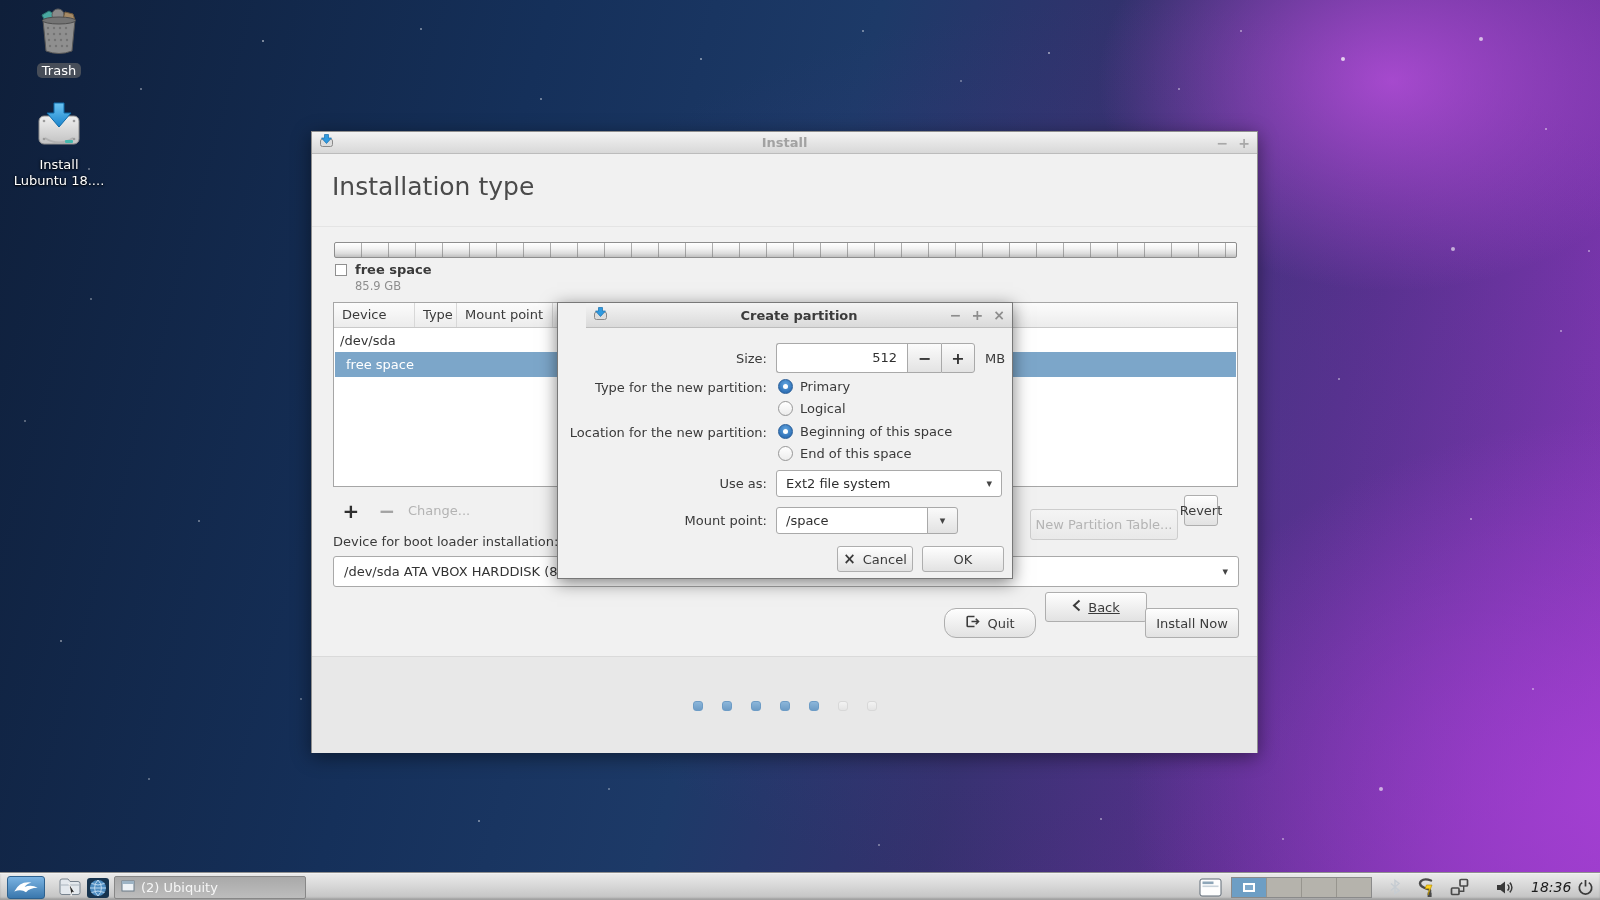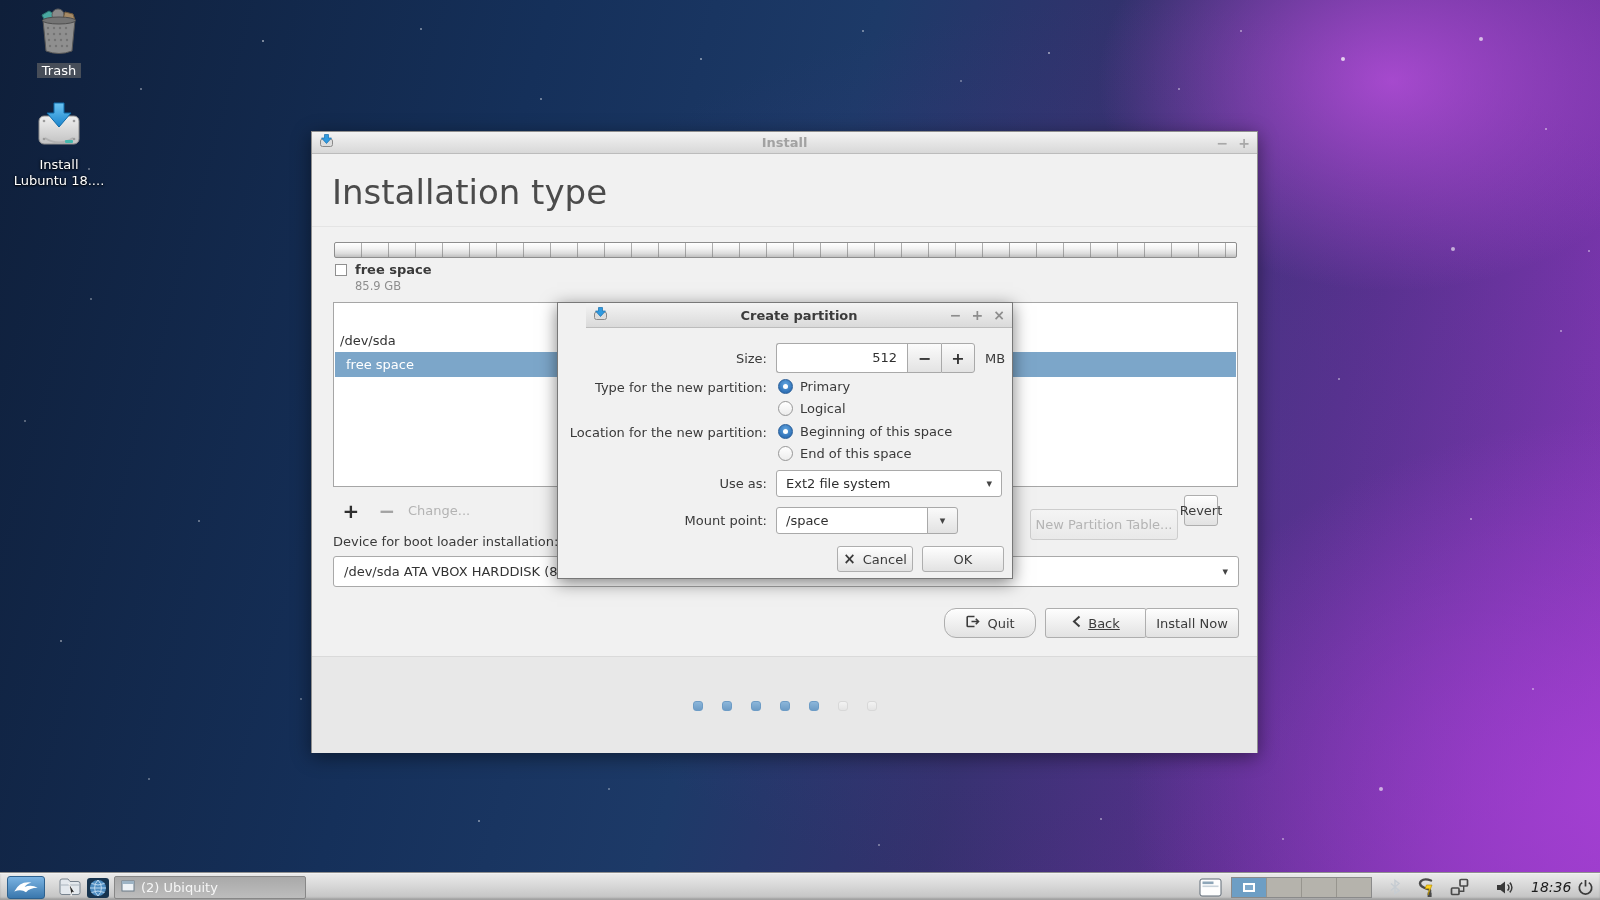--- a/index.html
+++ b/index.html
@@ -18,36 +18,36 @@
     1342px 58px 0 1px rgba(255,255,255,.75),1480px 38px 0 1px rgba(255,255,255,.65),1545px 128px 0 rgba(255,255,255,.55),
     1560px 330px 0 rgba(255,255,255,.5),1470px 518px 0 rgba(255,255,255,.55),1532px 688px 0 rgba(255,255,255,.5),
     1380px 788px 0 1px rgba(255,255,255,.6),1282px 838px 0 rgba(255,255,255,.5),88px 168px 0 rgba(255,255,255,.4),
     300px 698px 0 rgba(255,255,255,.4),540px 98px 0 rgba(255,255,255,.5),1100px 818px 0 rgba(255,255,255,.5),
     24px 420px 0 rgba(255,255,255,.4),1588px 250px 0 rgba(255,255,255,.5),878px 844px 0 rgba(255,255,255,.45),
     608px 788px 0 rgba(255,255,255,.4),1452px 248px 0 1px rgba(255,255,255,.6),1338px 378px 0 rgba(255,255,255,.5),
     960px 80px 0 rgba(255,255,255,.4),1240px 30px 0 rgba(255,255,255,.5);}
   
   .desk-icon{position:absolute;display:flex;flex-direction:column;align-items:center;z-index:2;cursor:default;}
   .di-trash{left:19px;top:6px;width:80px;}
-  .chip{margin-top:1px;background:rgba(105,105,105,.62);color:#fff;font-size:13px;padding:0 5px;border-radius:0;}
+  .chip{margin-top:1px;background:rgba(105,105,105,.62);color:#fff;font-size:13px;padding:0 5px;border-radius:5px;}
   .di-install{left:11px;top:100px;width:96px;}
   .ilabel{margin-top:3px;color:#fff;font-size:13px;text-align:center;line-height:16px;
     text-shadow:0 1px 2px rgba(0,0,0,.95),0 0 3px rgba(0,0,0,.7);}
   
   .window{position:absolute;background:#f1f1f1;border:1px solid #8f8f8f;box-shadow:0 4px 18px rgba(0,0,0,.45);}
   .titlebar{position:absolute;left:0;top:0;right:0;background:linear-gradient(#f3f3f3,#d8d8d8);
     border-bottom:1px solid #bcbcbc;display:flex;align-items:center;padding:0 7px;}
   .tb-title{position:absolute;left:0;right:0;text-align:center;font-size:13px;font-weight:bold;pointer-events:none;}
   .tb-btns{margin-left:auto;display:flex;gap:10px;z-index:2;}
   .tb-btn{font-size:14px;font-weight:bold;line-height:1;color:#8d8d8d;}
   .main{left:311px;top:131px;width:947px;height:622px;z-index:10;}
   .main .titlebar{height:22px;}
   .main .tb-title{color:#a2a2a2;}
   .main .tb-btn{color:#a8a8a8;}
-  .page-title{position:absolute;left:20px;top:40px;font-size:34px;color:#4b4b4b;}
+  .page-title{position:absolute;left:20px;top:40px;font-size:25px;color:#4b4b4b;}
   .hdr-line{position:absolute;left:0;top:94px;width:100%;height:1px;background:#e4e4e4;}
   .part-bar{position:absolute;left:22px;top:110px;width:903px;height:16px;border:1px solid #8d8d8d;border-radius:2px;
     background:repeating-linear-gradient(90deg,rgba(255,255,255,0) 0 26px,rgba(110,110,110,.55) 26px 27px),
     linear-gradient(#ffffff 0%,#f2f2f2 40%,#dcdcdc 75%,#c4c4c4 95%);}
   .legend{position:absolute;left:23px;top:130px;display:flex;gap:8px;}
   .legend-box{width:12px;height:12px;margin-top:2px;background:#fff;border:1px solid #8f8f8f;flex:none;}
   .legend-name{font-size:13px;font-weight:bold;color:#3a3a3a;}
   .legend-size{font-size:11.5px;color:#8e8e8e;margin-top:2px;}
   .part-table{position:absolute;left:21px;top:170px;width:905px;height:185px;background:#fff;border:1px solid #a6a6a6;}
   .pt-header{display:flex;height:25px;background:linear-gradient(#fcfcfc,#ececec);border-bottom:1px solid #c9c9c9;}
@@ -66,21 +66,21 @@
     border:1px solid #aeaeae;border-radius:3px;font-size:13px;color:#3b3b3b;
     box-shadow:inset 0 1px 0 rgba(255,255,255,.7);}
   .btn.disabled{color:#b4b4b4;background:linear-gradient(#f4f4f4,#e9e9e9);border-color:#cdcdcd;box-shadow:none;}
   .npt-btn{position:absolute;left:718px;top:377px;width:148px;height:31px;}
   .revert-btn{position:absolute;left:872px;top:363px;width:34px;height:31px;}
   .boot-label{position:absolute;left:21px;top:402px;font-size:13px;color:#3a3a3a;}
   .boot-combo{position:absolute;left:21px;top:424px;width:906px;height:31px;background:#fff;border:1px solid #a9a9a9;
     border-radius:3px;display:flex;align-items:center;padding:0 10px;font-size:13px;color:#333;}
   .dd-arrow{margin-left:auto;font-size:11px;color:#444;}
   .quit-btn{position:absolute;left:632px;top:476px;width:92px;height:30px;border-radius:12px;}
-  .back-btn{position:absolute;left:733px;top:476px;width:102px;height:30px;text-decoration:underline;}
+  .back-btn{position:absolute;left:733px;top:460px;width:102px;height:30px;text-decoration:underline;}
   .install-btn{position:absolute;left:833px;top:476px;width:94px;height:30px;}
   .footer{position:absolute;left:0;top:524px;width:100%;height:97px;background:#e8e8e8;border-top:1px solid #dadada;}
   .dots{position:absolute;left:0;right:0;top:44px;display:flex;justify-content:center;gap:19px;}
   .dot{width:10px;height:10px;border-radius:3px;background:linear-gradient(#f3f3f3,#e4e4e4);border:1px solid #d8d8d8;}
   .dot.on{background:linear-gradient(#8cb6da,#6d9cc6);border-color:#6d9cc6;}
   
   .dialog{left:557px;top:302px;width:456px;height:277px;background:#f1f1f1;border:1px solid #787878;
     box-shadow:0 4px 16px rgba(0,0,0,.5);z-index:60;}
   .dialog .titlebar{height:25px;background:linear-gradient(#f4f4f4,#dadada);margin-left:28px;}
   .dialog .tb-title{color:#3b3b3b;}
@@ -223,20 +223,26 @@
 
     <div class="legend">
       <span class="legend-box"></span>
       <span>
         <div class="legend-name">free space</div>
         <div class="legend-size">85.9 GB</div>
       </span>
     </div>
 
     <div class="part-table">
+      <div class="pt-header">
+        <div class="pt-col pc1">Device</div>
+        <div class="pt-col pc2">Type</div>
+        <div class="pt-col pc3">Mount point</div>
+        <div class="pt-col pc4"></div>
+      </div>
       <div class="pt-row ptr1">
         <span>/dev/sda</span>
       </div>
       <div class="pt-row ptr2">
         <span>free space</span>
       </div>
     </div>
 
     <div class="flatbtn tool-add">+</div>
     <div class="flatbtn tool-remove">−</div>

